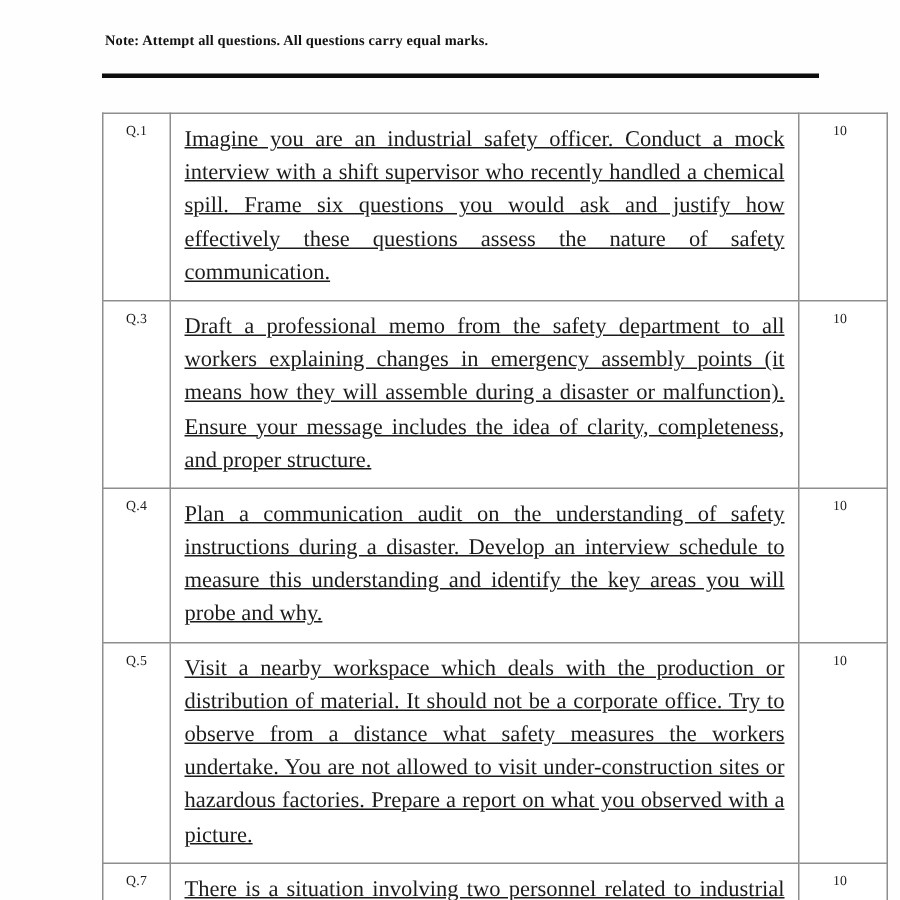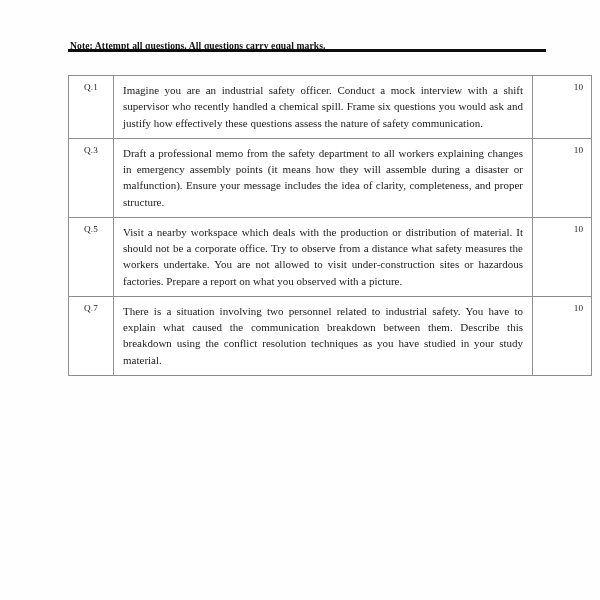--- a/index.html
+++ b/index.html
@@ -24,21 +24,20 @@
   .note-line {
     position: absolute;
     left: 70px;
     top: 22px;
     width: 472px;
     font-size: 9.6px;
     font-weight: bold;
     color: #131313;
     letter-spacing: 0.1px;
     white-space: nowrap;
-    margin-top: 18px;
   }
   .hrule {
     position: absolute;
     left: 68px;
     top: 49px;
     width: 478px;
     height: 2.6px;
     background: #0d0d0d;
   }
   .qtable {
@@ -58,31 +57,32 @@
   td.qno {
     width: 40px;
     text-align: center;
     font-size: 9.2px;
     color: #1b1b1b;
     padding: 6px 2px 7px 2px;
     letter-spacing: 0.2px;
   }
   td.qtext {
     width: 400px;
-    font-size: 11px;
+    font-size: 15px;
     color: #1b1b1b;
     text-align: justify;
     text-justify: inter-word;
     line-height: 1.48;
     padding: 6px 9px 7px 9px;
     hyphens: none;
+    text-decoration: underline;
   }
   td.qmarks {
     width: 46px;
-    text-align: right;
+    text-align: center;
     font-size: 9.2px;
     color: #1b1b1b;
     padding: 6px 8px 7px 4px;
   }
 </style>
 </head>
 <body>
 
 <div class="page">
 
@@ -96,20 +96,25 @@
         <td class="qno">Q.1</td>
         <td class="qtext">Imagine you are an industrial safety officer. Conduct a mock interview with a shift supervisor who recently handled a chemical spill. Frame six questions you would ask and justify how effectively these questions assess the nature of safety communication.</td>
         <td class="qmarks">10</td>
       </tr>
       <tr>
         <td class="qno">Q.3</td>
         <td class="qtext">Draft a professional memo from the safety department to all workers explaining changes in emergency assembly points (it means how they will assemble during a disaster or malfunction). Ensure your message includes the idea of clarity, completeness, and proper structure.</td>
         <td class="qmarks">10</td>
       </tr>
       <tr>
+        <td class="qno">Q.4</td>
+        <td class="qtext">Plan a communication audit on the understanding of safety instructions during a disaster. Develop an interview schedule to measure this understanding and identify the key areas you will probe and why.</td>
+        <td class="qmarks">10</td>
+      </tr>
+      <tr>
         <td class="qno">Q.5</td>
         <td class="qtext">Visit a nearby workspace which deals with the production or distribution of material. It should not be a corporate office. Try to observe from a distance what safety measures the workers undertake. You are not allowed to visit under-construction sites or hazardous factories. Prepare a report on what you observed with a picture.</td>
         <td class="qmarks">10</td>
       </tr>
       <tr>
         <td class="qno">Q.7</td>
         <td class="qtext">There is a situation involving two personnel related to industrial safety. You have to explain what caused the communication breakdown between them. Describe this breakdown using the conflict resolution techniques as you have studied in your study material.</td>
         <td class="qmarks">10</td>
       </tr>
     </tbody>

